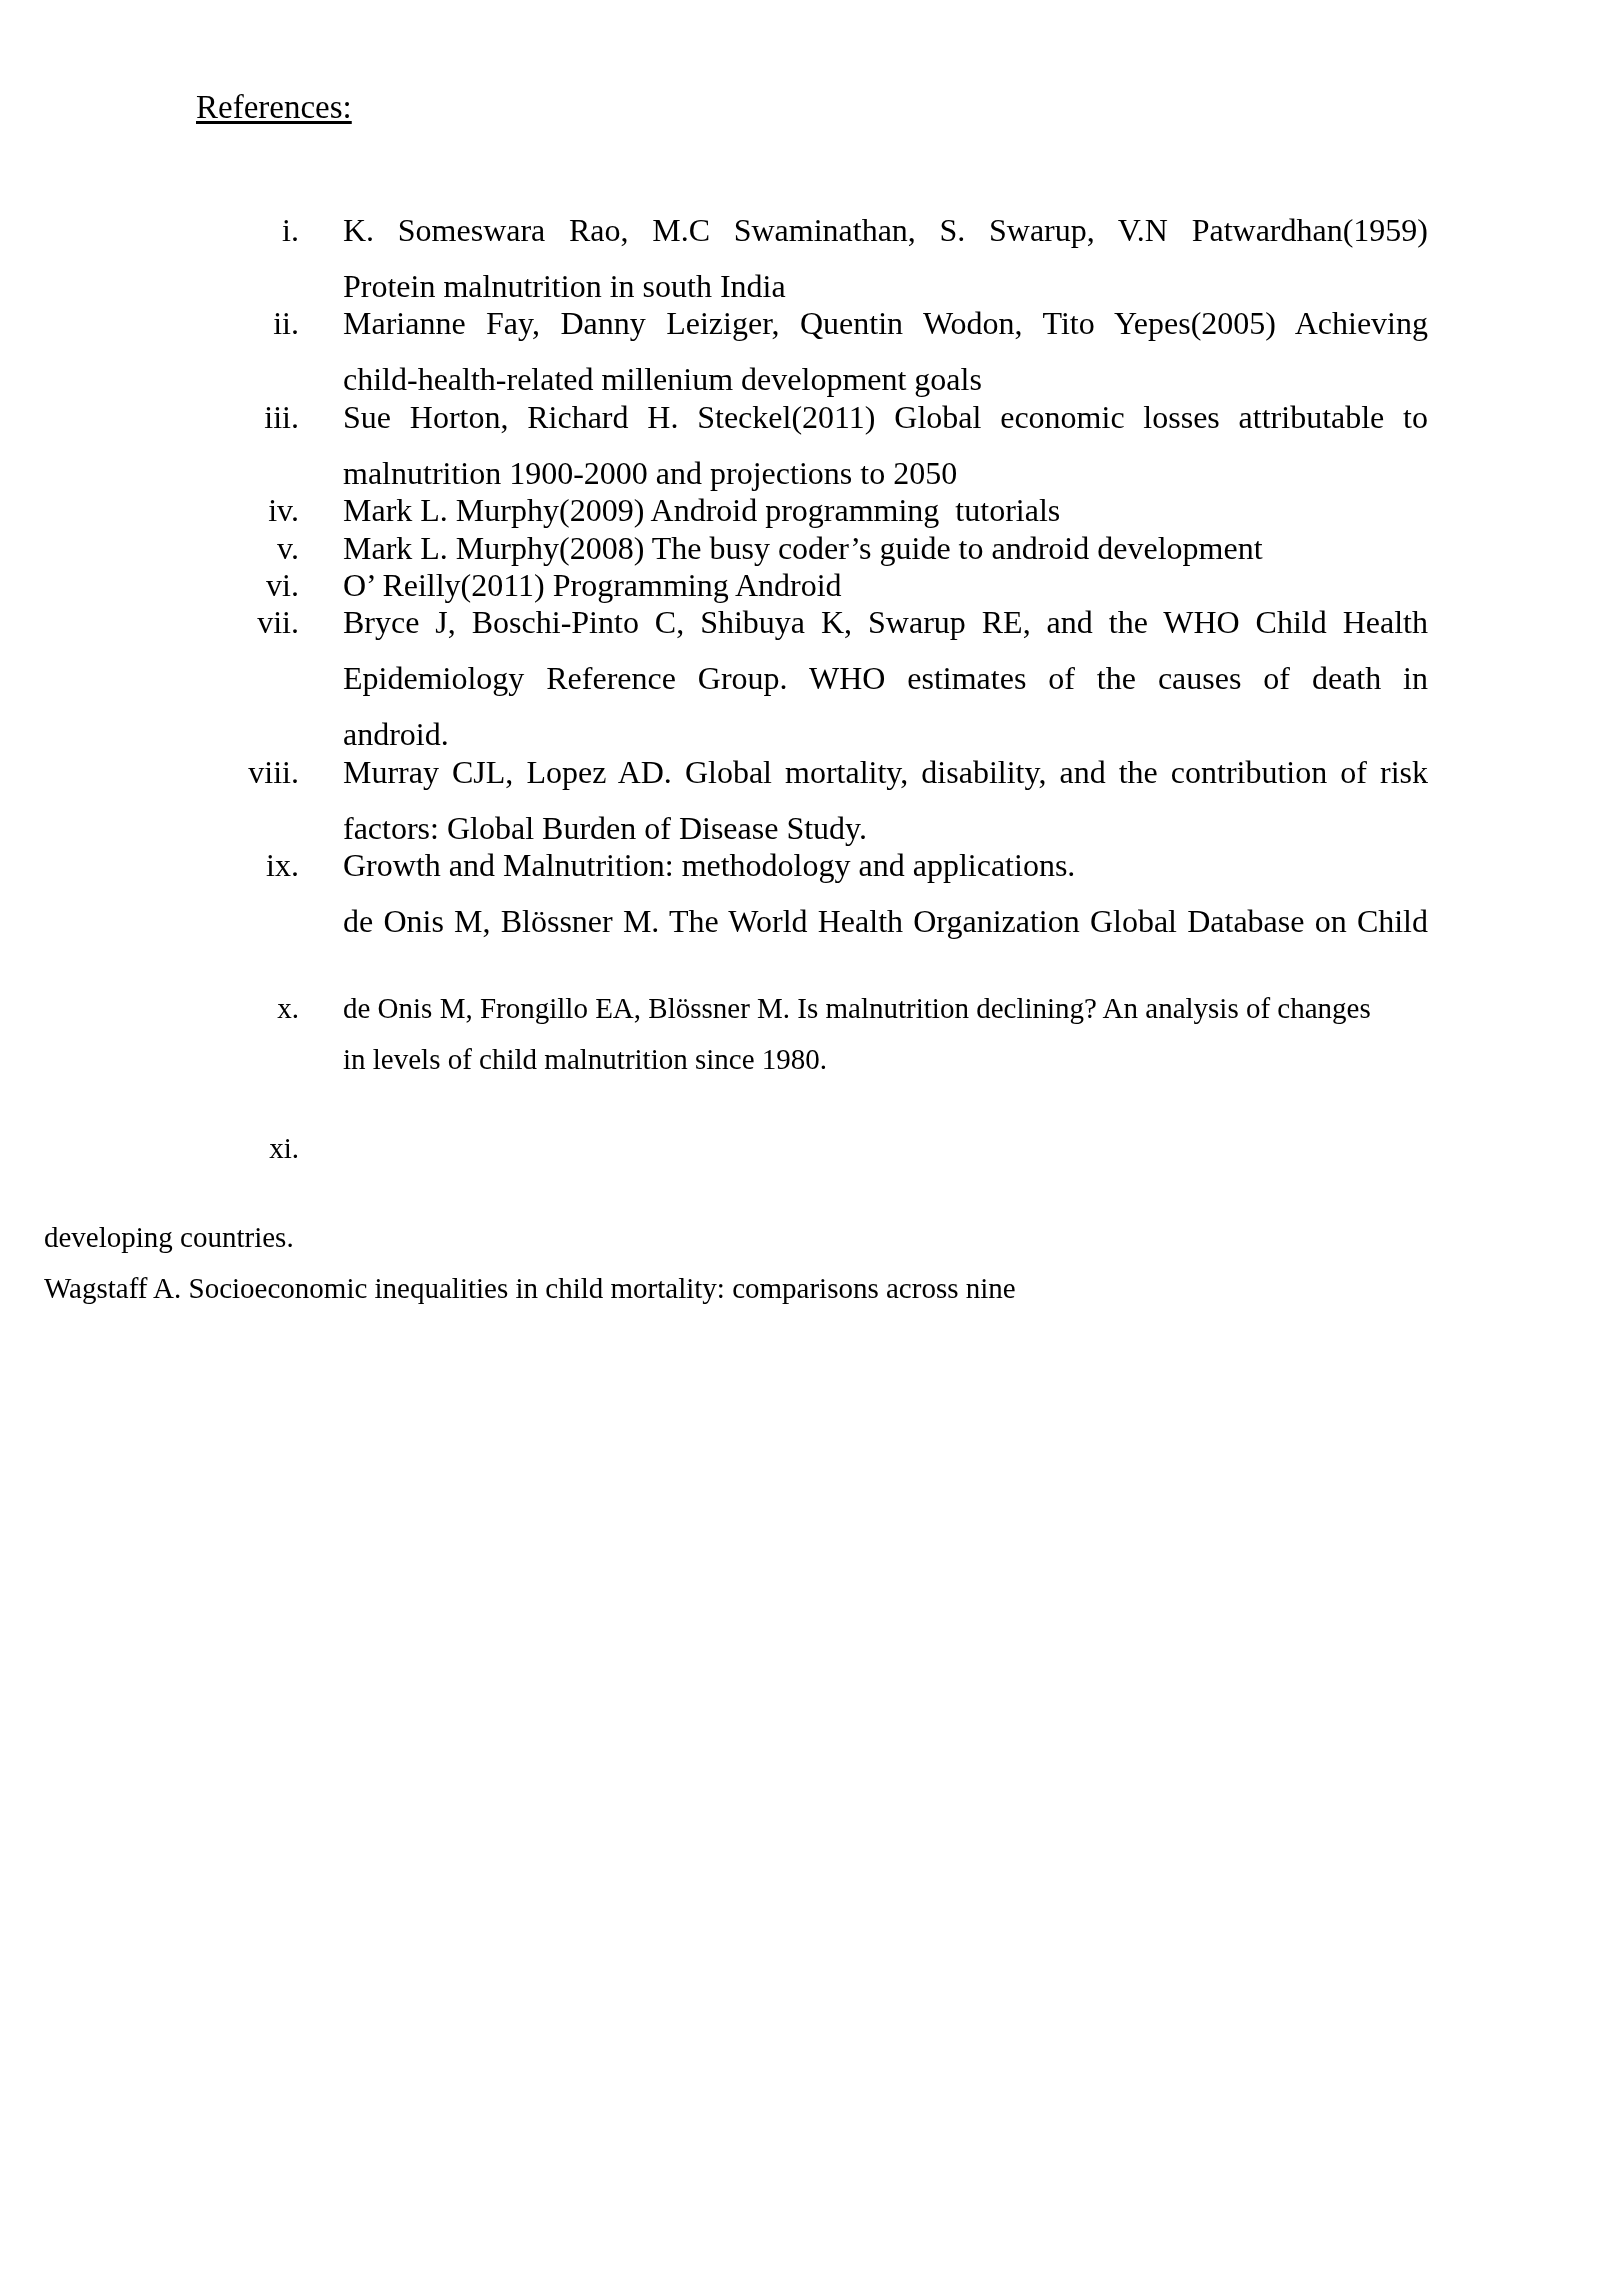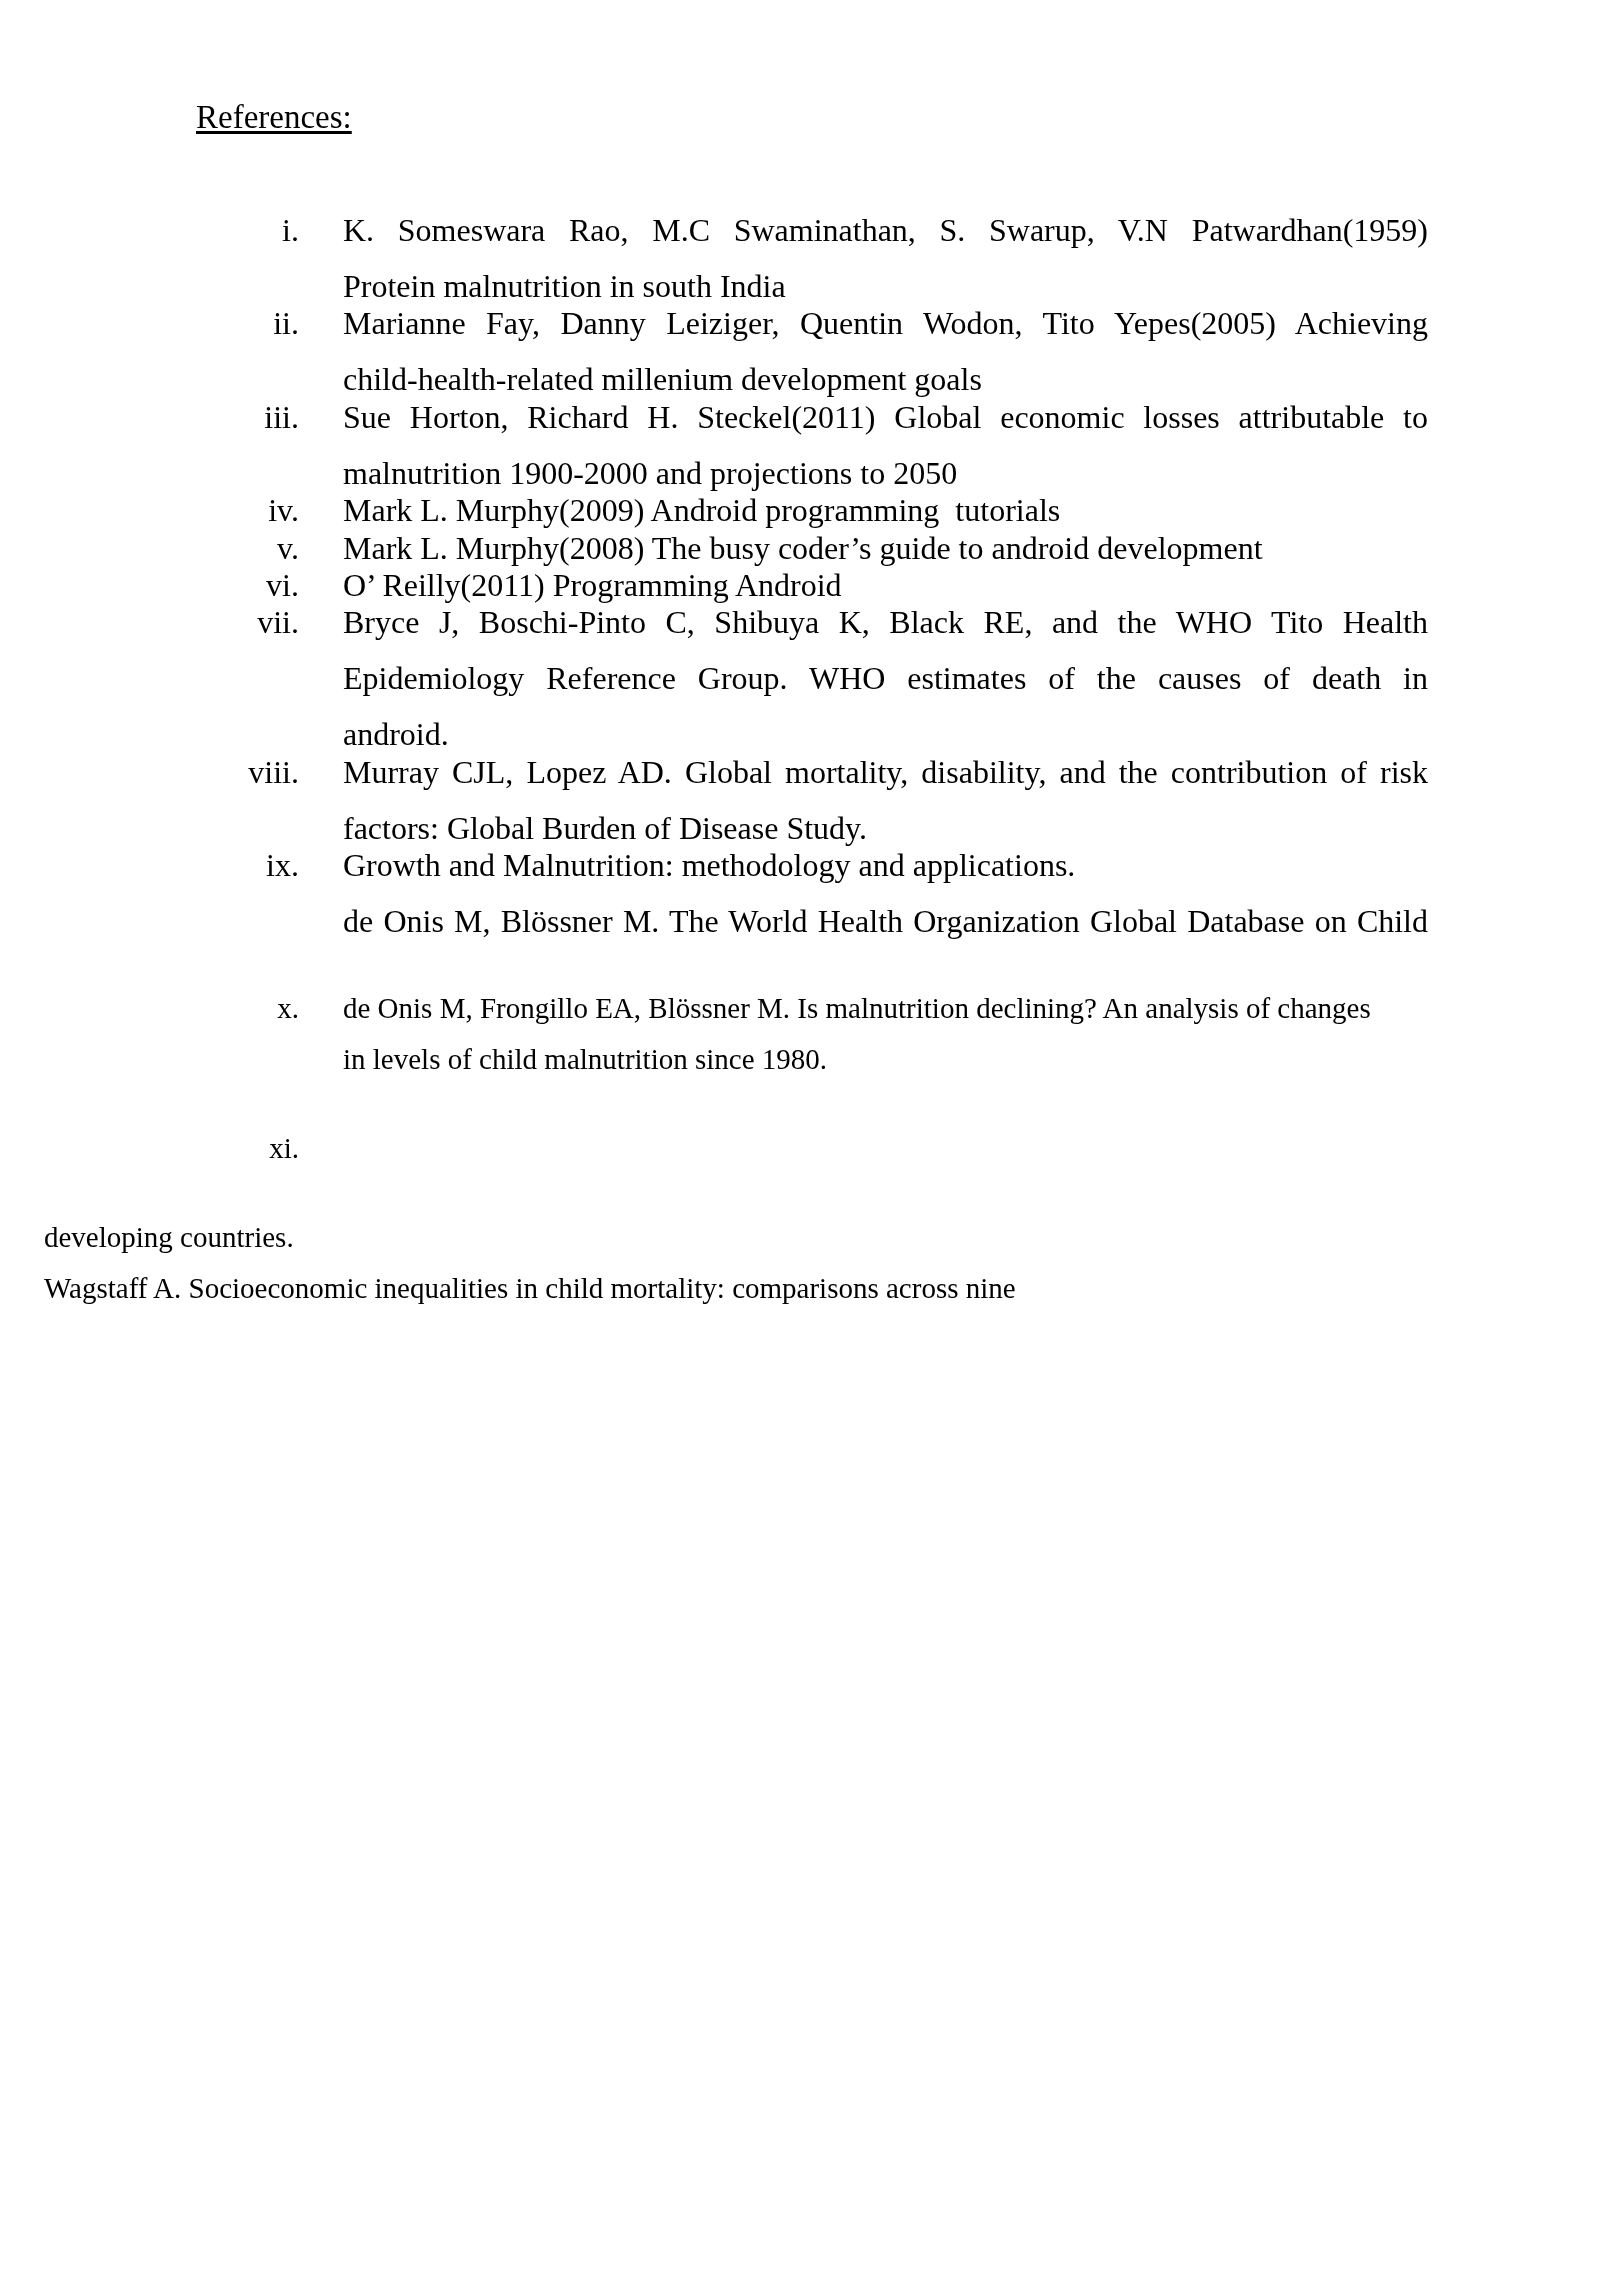--- a/index.html
+++ b/index.html
@@ -12,21 +12,21 @@
     width: 1620px;
     height: 2293px;
     background: #ffffff;
     color: #000000;
     font-family: "Liberation Serif", "DejaVu Serif", serif;
     overflow: hidden;
   }
   .heading {
     position: absolute;
     left: 196px;
-    top: 97px;
+    top: 87px;
     font-size: 33px;
     line-height: 40px;
     text-decoration: underline;
     text-underline-offset: 2.9px;
     white-space: pre;
   }
   .ref-group {
     position: absolute;
     left: 0;
   }
@@ -113,21 +113,21 @@
       </div>
       <div class="ref-item">
         <div class="ref-num">vi.</div>
         <div class="ref-body">
           <div class="ref-line raw">O’ Reilly(2011) Programming Android</div>
         </div>
       </div>
       <div class="ref-item">
         <div class="ref-num">vii.</div>
         <div class="ref-body">
-          <div class="ref-line fill">Bryce J, Boschi-Pinto C, Shibuya K, Black RE, and the WHO Tito Health</div>
+          <div class="ref-line fill">Bryce J, Boschi-Pinto C, Shibuya K, Swarup RE, and the WHO Child Health</div>
           <div class="ref-line fill">Epidemiology Reference Group. WHO estimates of the causes of death in</div>
           <div class="ref-line raw">android.</div>
         </div>
       </div>
       <div class="ref-item">
         <div class="ref-num">viii.</div>
         <div class="ref-body">
           <div class="ref-line fill">Murray CJL, Lopez AD. Global mortality, disability, and the contribution of risk</div>
           <div class="ref-line raw">factors: Global Burden of Disease Study.</div>
         </div>

